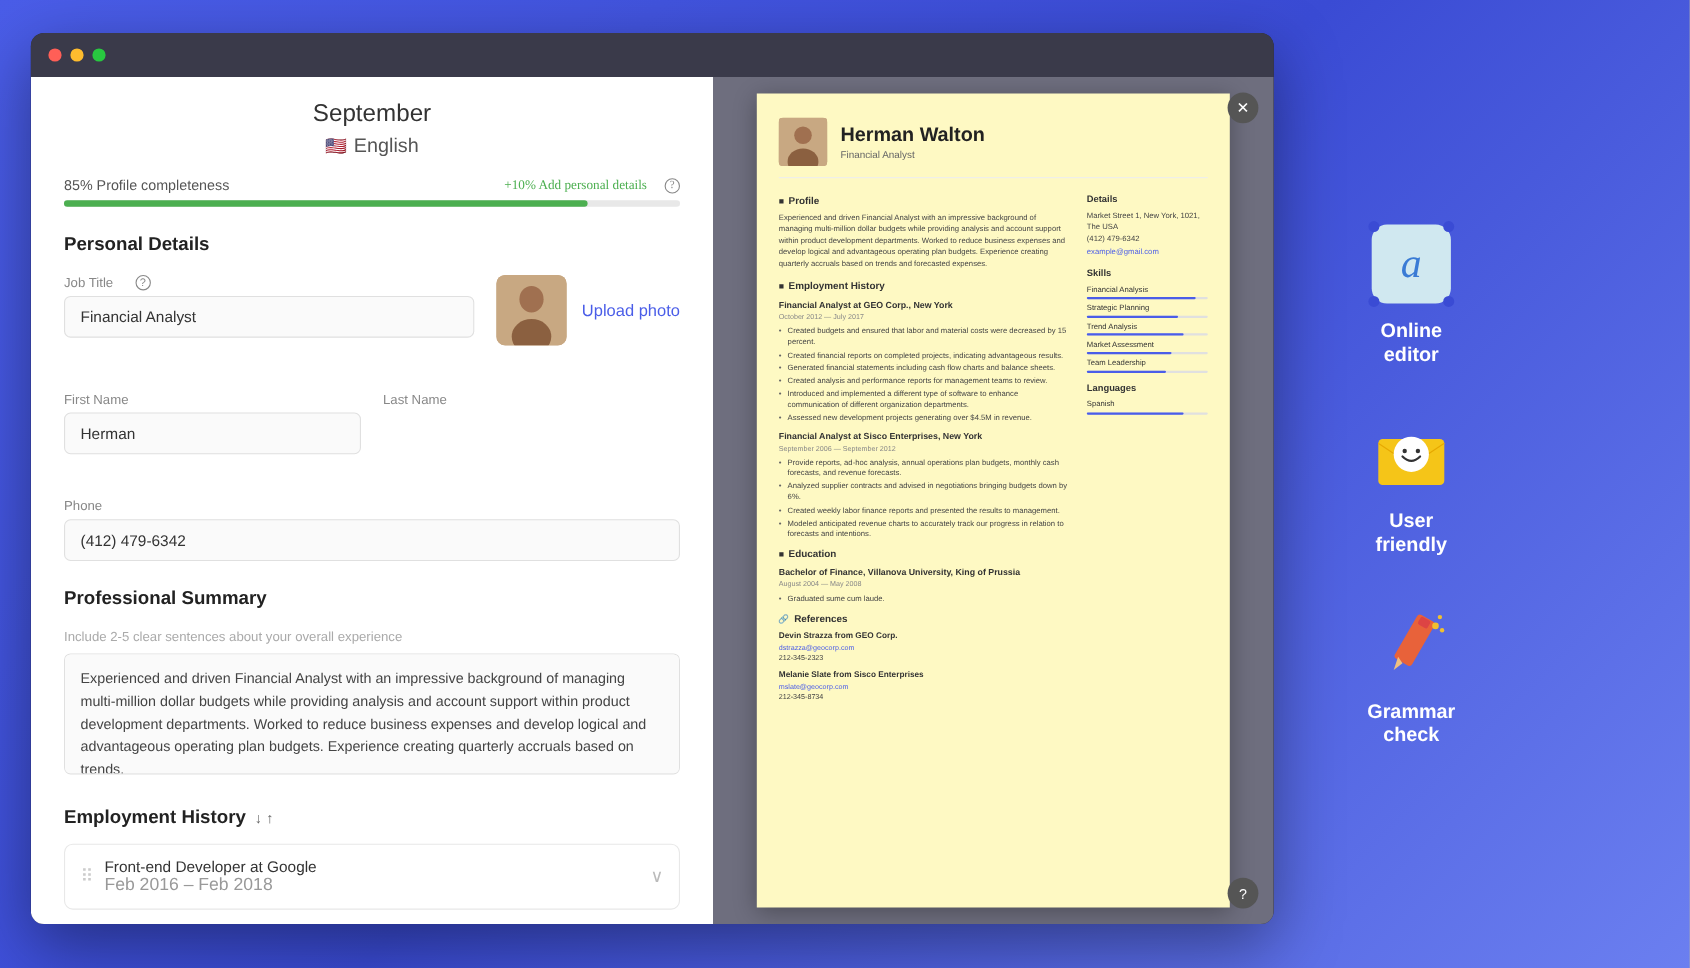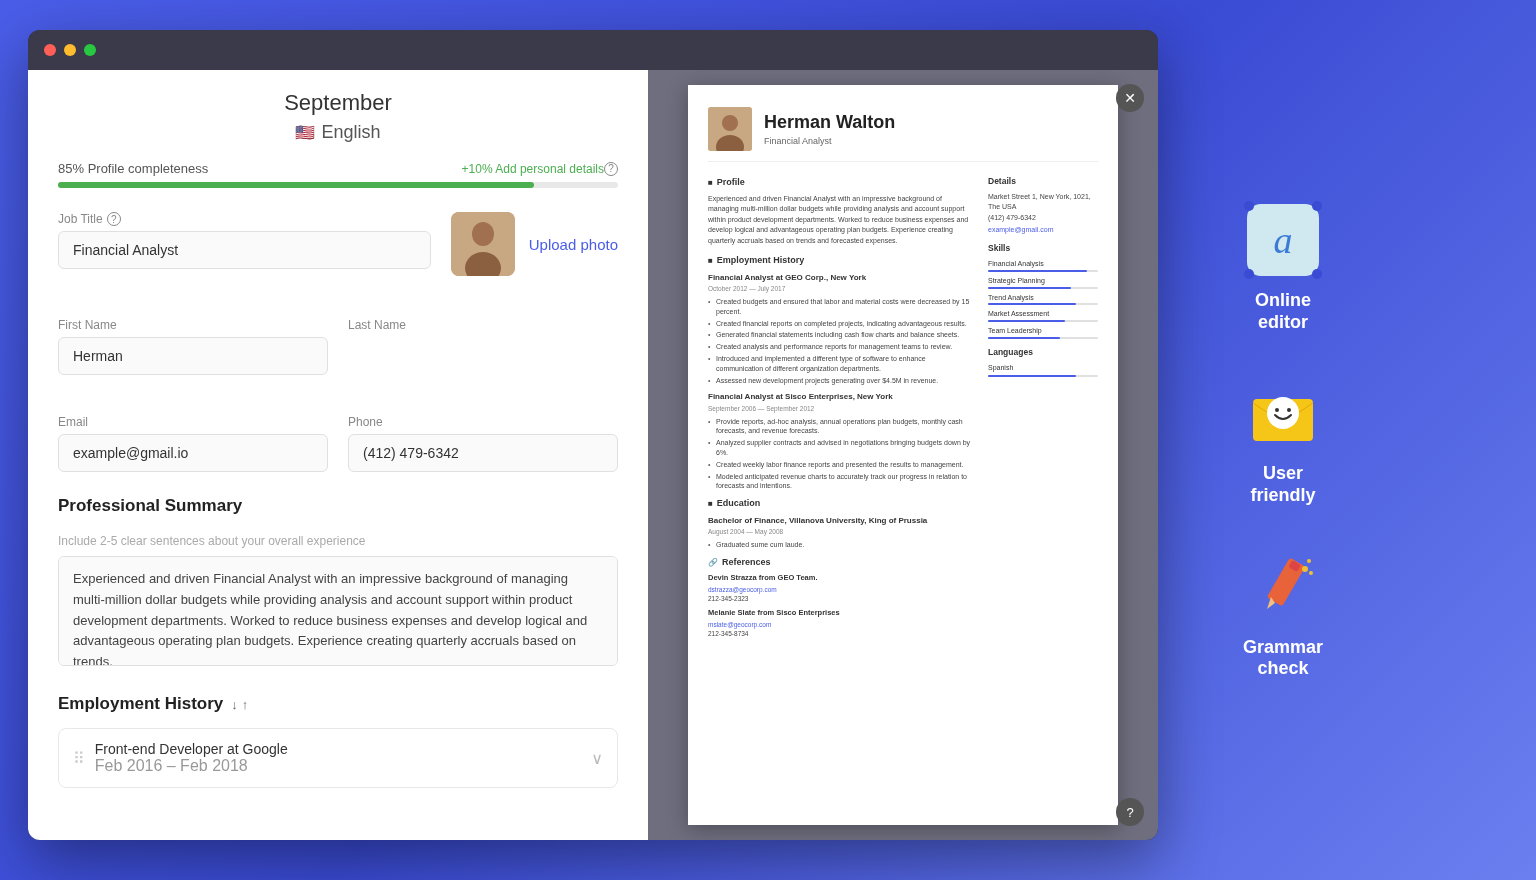--- a/index.html
+++ b/index.html
@@ -82,21 +82,23 @@
       display: flex;
       align-items: center;
       justify-content: space-between;
       margin-bottom: 6px;
     }
     .progress-label { font-size: 13px; color: #555; }
     .progress-add {
       font-size: 12px;
       color: #4CAF50;
       display: flex;
-      gap: 0;
+      align-items: center;
+      gap: 16px;
+      font-family: Liberation Serif, serif;
     }
     .progress-bar-bg {
       background: #e8e8e8;
       border-radius: 4px;
       height: 6px;
       margin-bottom: 24px;
     }
     .progress-bar-fill {
       background: #4CAF50;
       height: 6px;
@@ -111,21 +113,21 @@
     }
     .form-group {
       margin-bottom: 16px;
     }
     .form-label {
       font-size: 12px;
       color: #888;
       margin-bottom: 5px;
       display: flex;
       align-items: center;
-      gap: 4px;
+      gap: 20px;
     }
     .form-input {
       width: 100%;
       border: 1px solid #e0e0e0;
       border-radius: 6px;
       padding: 10px 14px;
       font-size: 14px;
       color: #333;
       background: #fafafa;
       outline: none;
@@ -233,21 +235,21 @@
       background: #555;
       border-radius: 50%;
       display: flex;
       align-items: center;
       justify-content: center;
       color: white;
       font-size: 13px;
       cursor: pointer;
     }
     .resume-preview {
-      background: #ffffff;
+      background: #fef9c3;
       width: 430px;
       height: 740px;
       box-shadow: 0 4px 20px rgba(0,0,0,0.3);
       overflow-y: auto;
       padding: 22px 20px;
       font-size: 7.5px;
       line-height: 1.4;
     }
     .resume-preview::-webkit-scrollbar { width: 3px; }
     .resume-preview::-webkit-scrollbar-thumb { background: #ccc; }
@@ -408,20 +410,21 @@
           <span class="progress-label">85% Profile completeness</span>
           <span class="progress-add">
             <span>+10% Add personal details</span>
             <span class="info-circle">?</span>
           </span>
         </div>
         <div class="progress-bar-bg">
           <div class="progress-bar-fill"></div>
         </div>
 
+        <div class="section-title">Personal Details</div>
 
         
         <div style="display:flex; gap:20px; align-items:flex-start; margin-bottom:16px;">
           <div style="flex:1;">
             <div class="form-label">
               <span>Job Title</span>
               <span class="info-circle">?</span>
             </div>
             <input class="form-input" type="text" value="Financial Analyst" style="">
           </div>
@@ -444,24 +447,20 @@
             <div class="form-label">First Name</div>
             <input class="form-input" type="text" value="Herman" style="">
           </div>
           <div class="form-group">
             <div class="form-label">Last Name</div>
           </div>
         </div>
 
         
         <div class="form-row">
-          <div class="form-group">
-            <div class="form-label">Email</div>
-            <input class="form-input" type="text" value="example@gmail.io" style="">
-          </div>
           <div class="form-group">
             <div class="form-label">Phone</div>
             <input class="form-input" type="text" value="(412) 479-6342" style="">
           </div>
         </div>
 
         
         <div class="section-title" style="margin-top:8px;">Professional Summary</div>
         <div class="professional-summary-label">Include 2-5 clear sentences about your overall experience</div>
         <textarea class="summary-textarea" style="">Experienced and driven Financial Analyst with an impressive background of managing multi-million dollar budgets while providing analysis and account support within product development departments. Worked to reduce business expenses and develop logical and advantageous operating plan budgets. Experience creating quarterly accruals based on trends.</textarea>
@@ -546,21 +545,21 @@
                 <span>Education</span>
               </div>
               <div class="resume-job-title">Bachelor of Finance, Villanova University, King of Prussia</div>
               <div class="resume-job-date">August 2004 — May 2008</div>
               <div class="resume-bullet">Graduated sume cum laude.</div>
 
               <div class="resume-section-title" style="margin-top:6px;">
                 <span style="font-size:8px;">🔗</span>
                 <span>References</span>
               </div>
-              <div class="ref-name">Devin Strazza from GEO Team.</div>
+              <div class="ref-name">Devin Strazza from GEO Corp.</div>
               <div class="ref-email">dstrazza@geocorp.com</div>
               <div class="ref-detail" style="margin-bottom:5px;">212-345-2323</div>
               <div class="ref-name">Melanie Slate from Sisco Enterprises</div>
               <div class="ref-email">mslate@geocorp.com</div>
               <div class="ref-detail">212-345-8734</div>
 
             </div>
 
             <div class="resume-sidebar">
               <div class="sidebar-label">Details</div>

